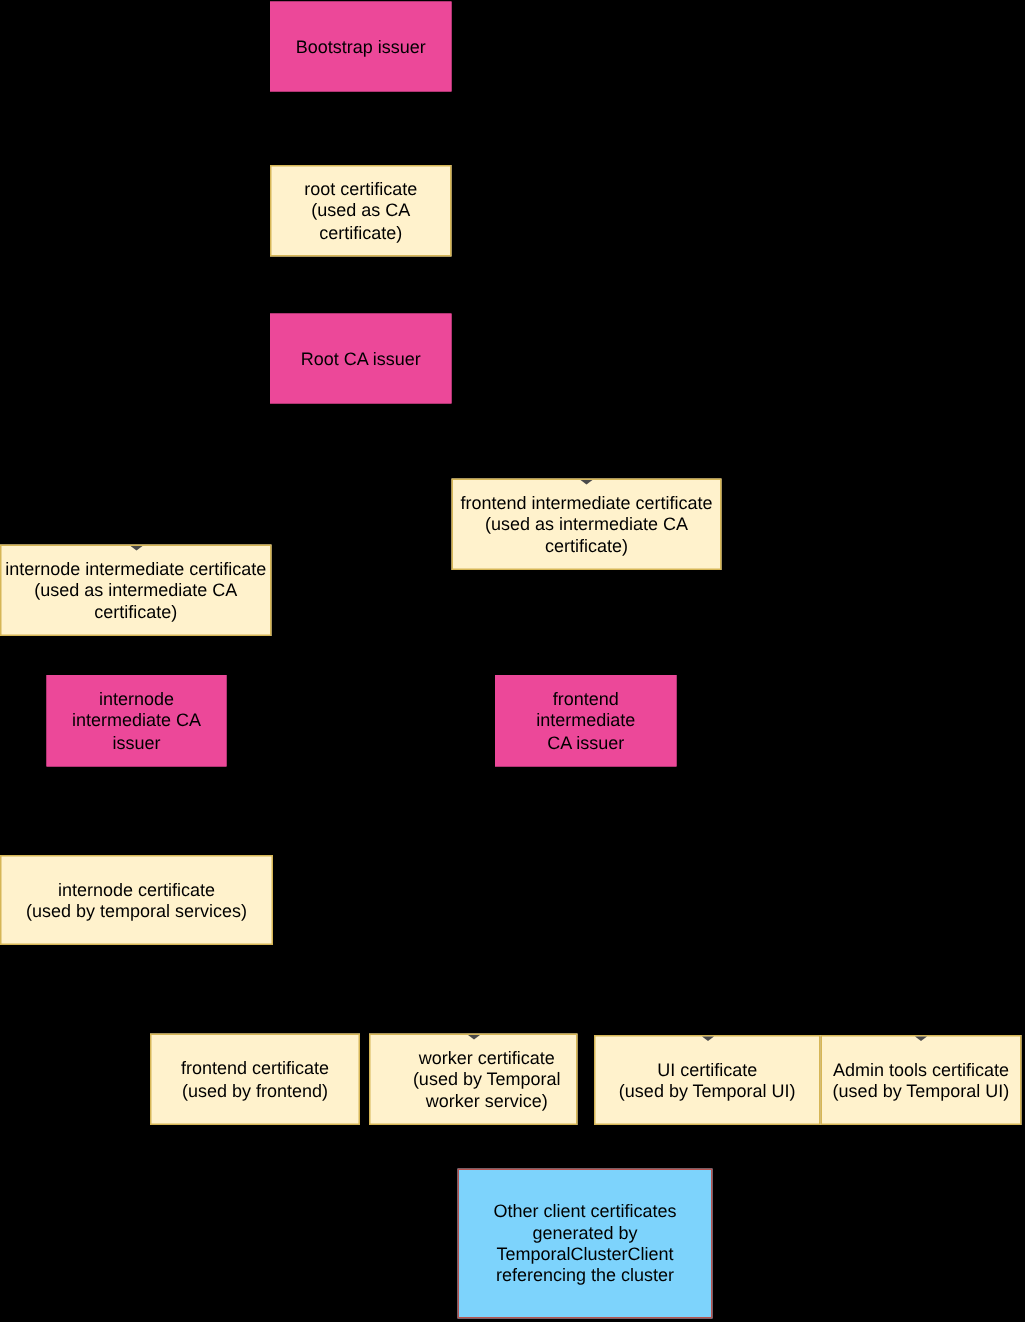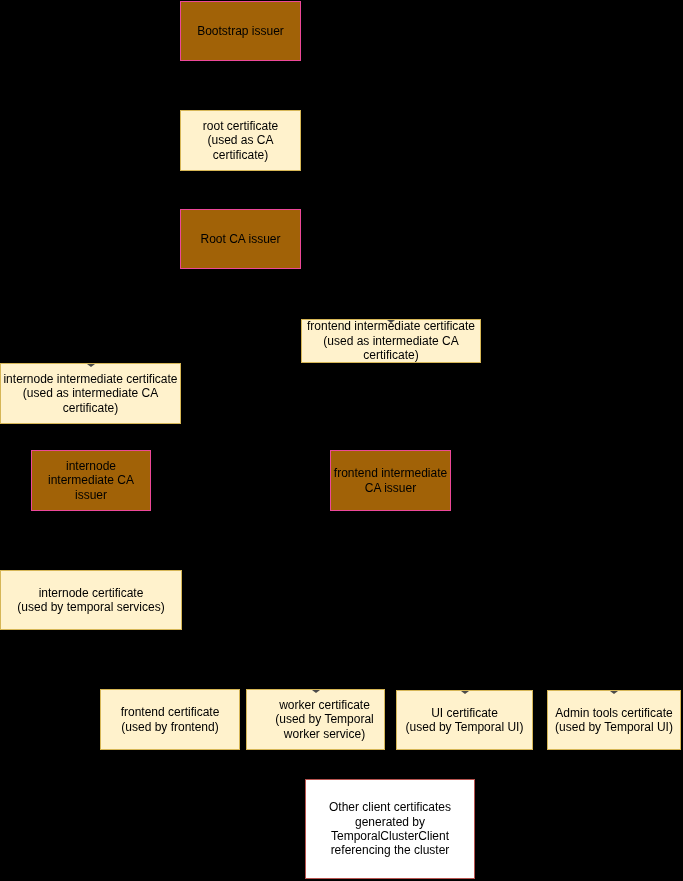--- a/index.html
+++ b/index.html
@@ -25,29 +25,29 @@
     color: #000000;
     font-size: 12px;
     line-height: 1.2;
   }
   .node .label {
     white-space: pre-line;
     display: block;
     width: 100%;
   }
   .issuer {
-    background: #a16207;
-    border: 1px solid #ec4899;
+    background: #ec4899;
+    border: 4px solid #ec4899;
   }
   .certificate {
     background: #fff2cc;
     border: 1px solid #d6b656;
   }
   .client {
-    background: #ffffff;
+    background: #7dd3fc;
     border: 1px solid #b85450;
   }
   .tip {
     position: absolute;
     top: 0;
     left: 50%;
     transform: translateX(-50%);
     width: 0;
     height: 0;
     border-left: 4px solid transparent;
@@ -74,21 +74,21 @@
     <span class="label">Root CA issuer</span>
   </div>
 
   <div class="node certificate" style="left:0px; top:319px; width:181px; height:61px;margin-top:44px;">
     <span class="tip"></span>
     <span class="label">internode intermediate certificate
 (used as intermediate CA
 certificate)</span>
   </div>
 
-  <div class="node certificate" style="left:301px; top:319px; width:180px; height:44px;">
+  <div class="node certificate" style="left:301px; top:319px; width:180px; height:61px;">
     <span class="tip"></span>
     <span class="label">frontend intermediate certificate
 (used as intermediate CA
 certificate)</span>
   </div>
 
   <div class="node issuer" style="left:330px; top:450px; width:121px; height:61px;">
     <span class="label">frontend intermediate
 CA issuer</span>
   </div>
@@ -109,21 +109,21 @@
 (used by temporal services)</span>
   </div>
 
   <div class="node certificate" style="left:246px; top:689px; width:139px; height:61px;padding-left:18px;">
     <span class="tip"></span>
     <span class="label">worker certificate
 (used by Temporal
 worker service)</span>
   </div>
 
-  <div class="node certificate" style="left:396px; top:690px; width:137px; height:60px;">
+  <div class="node certificate" style="left:396px; top:690px; width:151px; height:60px;">
     <span class="tip"></span>
     <span class="label">UI certificate
 (used by Temporal UI)</span>
   </div>
 
   <div class="node certificate" style="left:547px; top:690px; width:134px; height:60px;">
     <span class="tip"></span>
     <span class="label">Admin tools certificate
 (used by Temporal UI)</span>
   </div>

